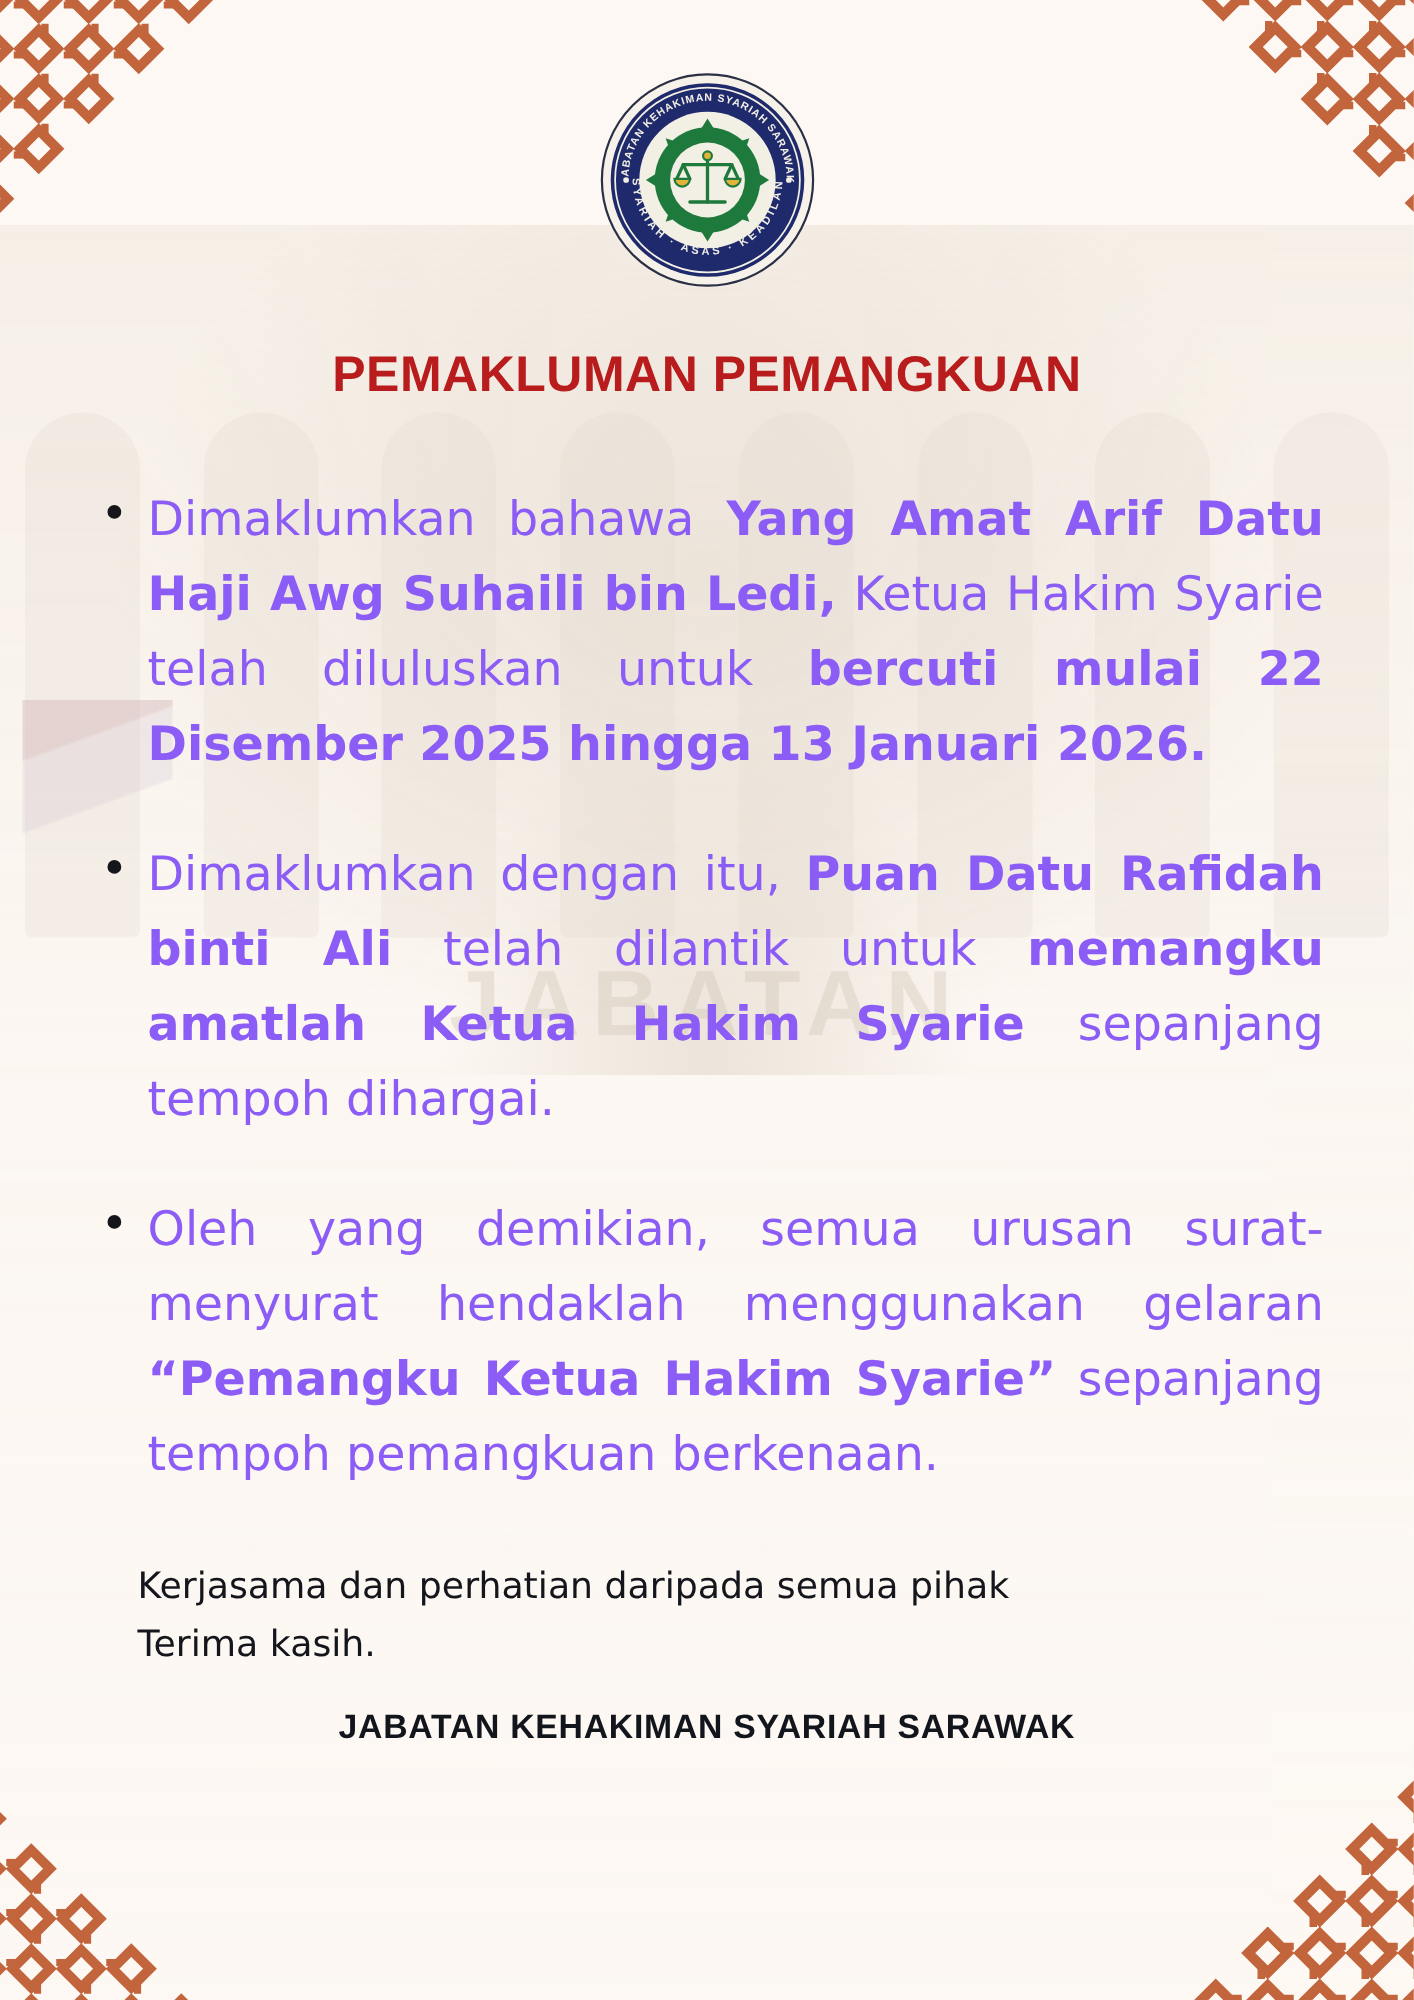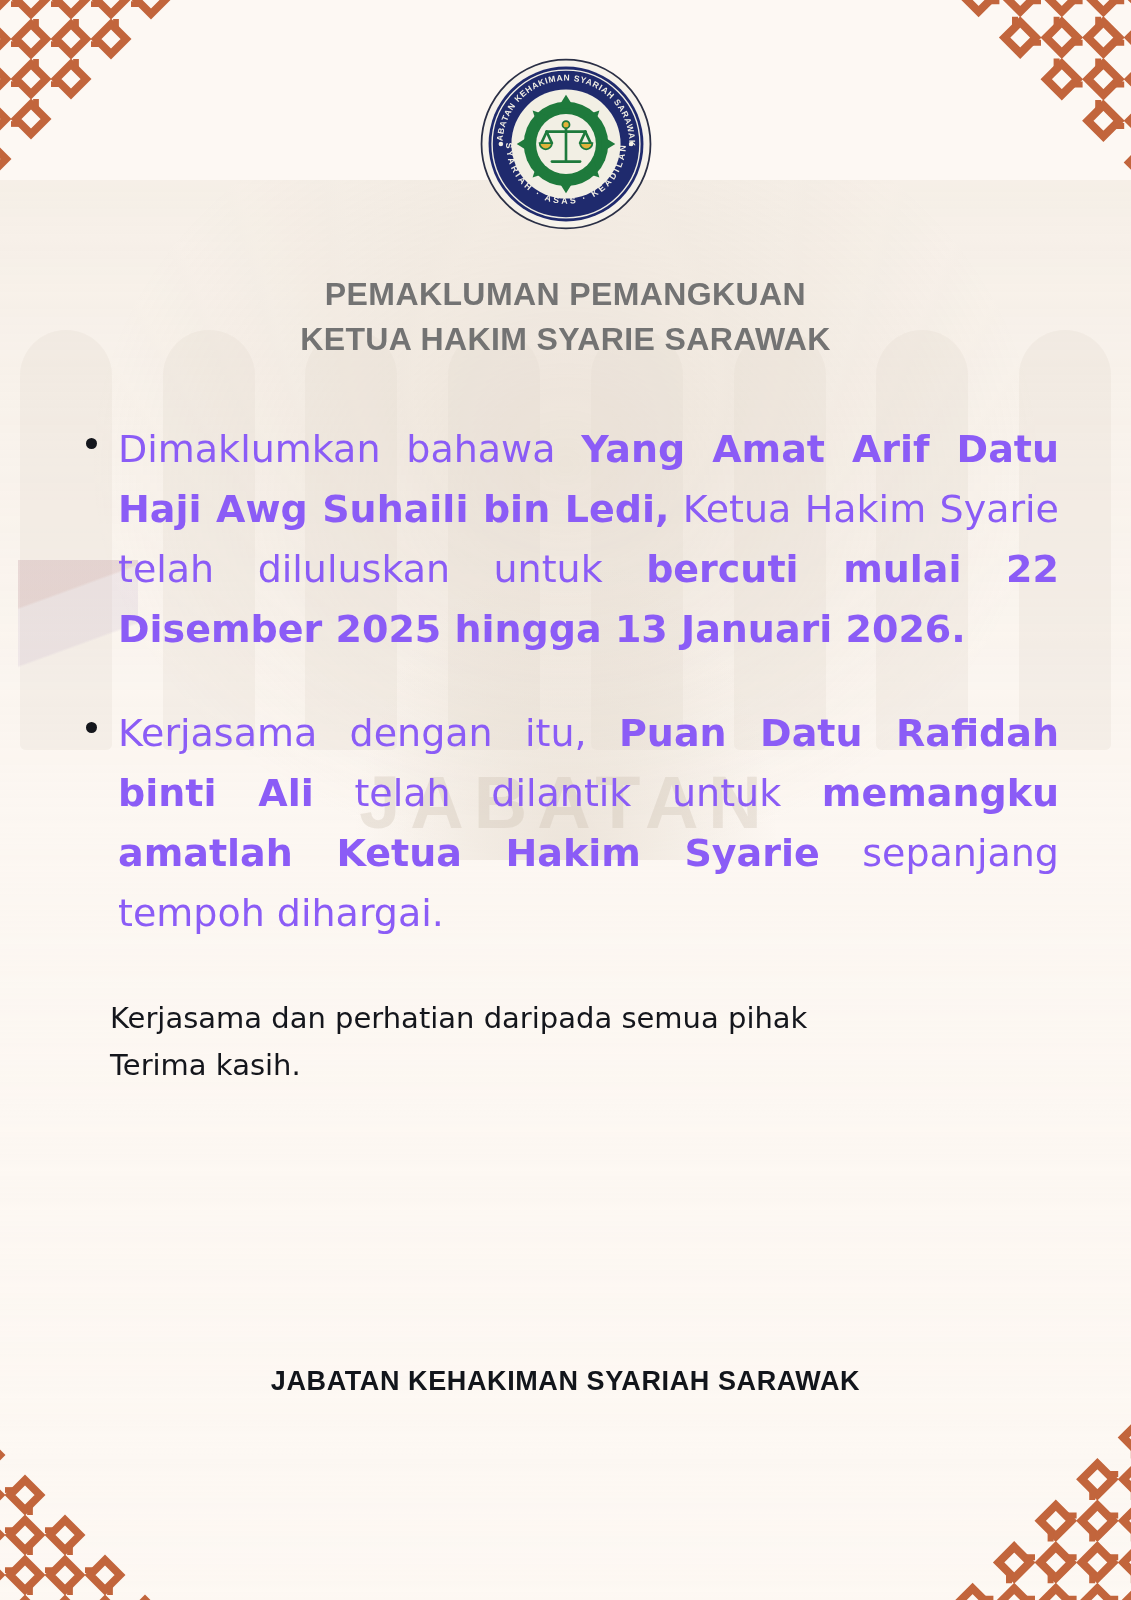--- a/index.html
+++ b/index.html
@@ -118,24 +118,24 @@
     position: absolute;
     top: 272px;
     left: 0;
     right: 0;
     padding: 0 72px;
   }
   .title {
     text-align: center;
     font-family: "Liberation Sans", sans-serif;
     font-weight: 700;
-    font-size: 32px;
+    font-size: 40px;
     line-height: 1.42;
     letter-spacing: 0.4px;
-    color: #737373;
+    color: #b91c1c;
     margin: 0 0 56px 0;
   }
   .title .line { display: block; }
 
   ul.points {
     list-style: none;
     margin: 0;
     padding: 0;
   }
   ul.points > li {
@@ -413,29 +413,31 @@
       </text>
       <circle cx="26" cy="100" r="2.6" fill="#f2efe4"></circle>
       <circle cx="174" cy="100" r="2.6" fill="#f2efe4"></circle>
     </svg>
   </div>
 
   <div class="content">
 
     <h1 class="title">
       <span class="line">PEMAKLUMAN PEMANGKUAN</span>
-      <span class="line">KETUA HAKIM SYARIE SARAWAK</span>
     </h1>
 
     <ul class="points">
       <li>
         <span><span>Dimaklumkan bahawa </span><b>Yang Amat Arif Datu Haji Awg Suhaili bin Ledi,</b><span> Ketua Hakim Syarie telah diluluskan untuk </span><b>bercuti mulai 22 Disember 2025 hingga 13 Januari 2026.</b></span>
       </li>
       <li>
-        <span><span>Kerjasama dengan itu, </span><b>Puan Datu Rafidah binti Ali</b><span> telah dilantik untuk </span><b>memangku amatlah Ketua Hakim Syarie</b><span> sepanjang tempoh dihargai.</span></span>
+        <span><span>Dimaklumkan dengan itu, </span><b>Puan Datu Rafidah binti Ali</b><span> telah dilantik untuk </span><b>memangku amatlah Ketua Hakim Syarie</b><span> sepanjang tempoh dihargai.</span></span>
+      </li>
+      <li>
+        <span><span>Oleh yang demikian, semua urusan surat-menyurat hendaklah menggunakan gelaran </span><b>“Pemangku Ketua Hakim Syarie”</b><span> sepanjang tempoh pemangkuan berkenaan.</span></span>
       </li>
     </ul>
 
     <div class="closing">
       <span class="line">Kerjasama dan perhatian daripada semua pihak</span>
       <span class="line">Terima kasih.</span>
     </div>
   </div>
 
   <div class="footer">JABATAN KEHAKIMAN SYARIAH SARAWAK</div>

